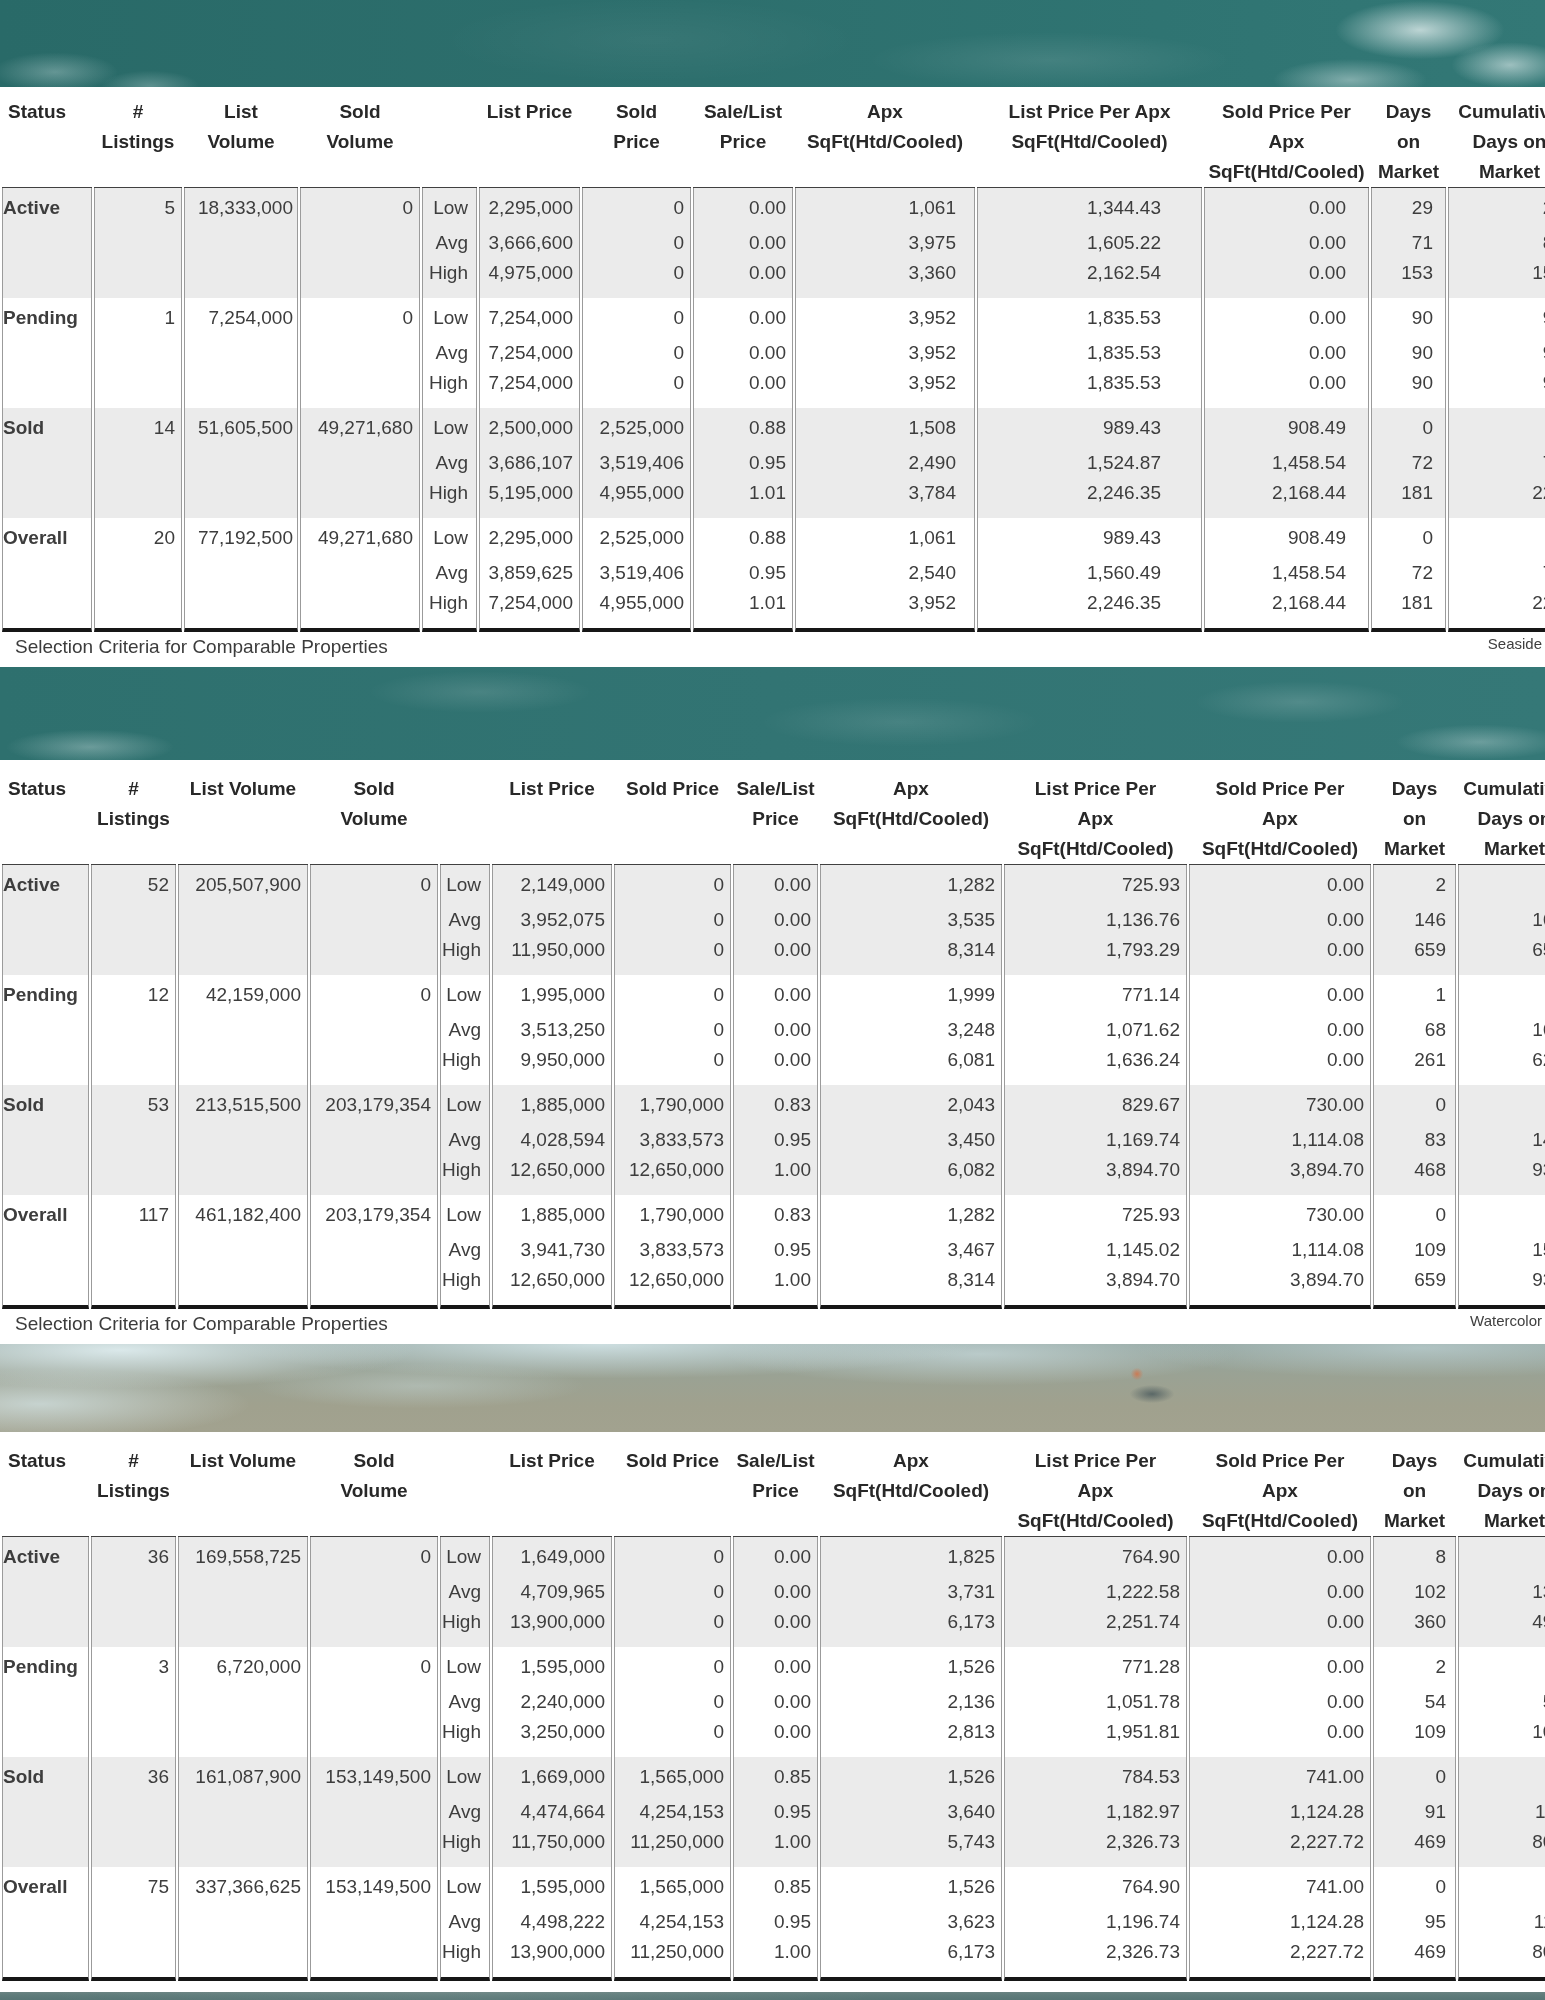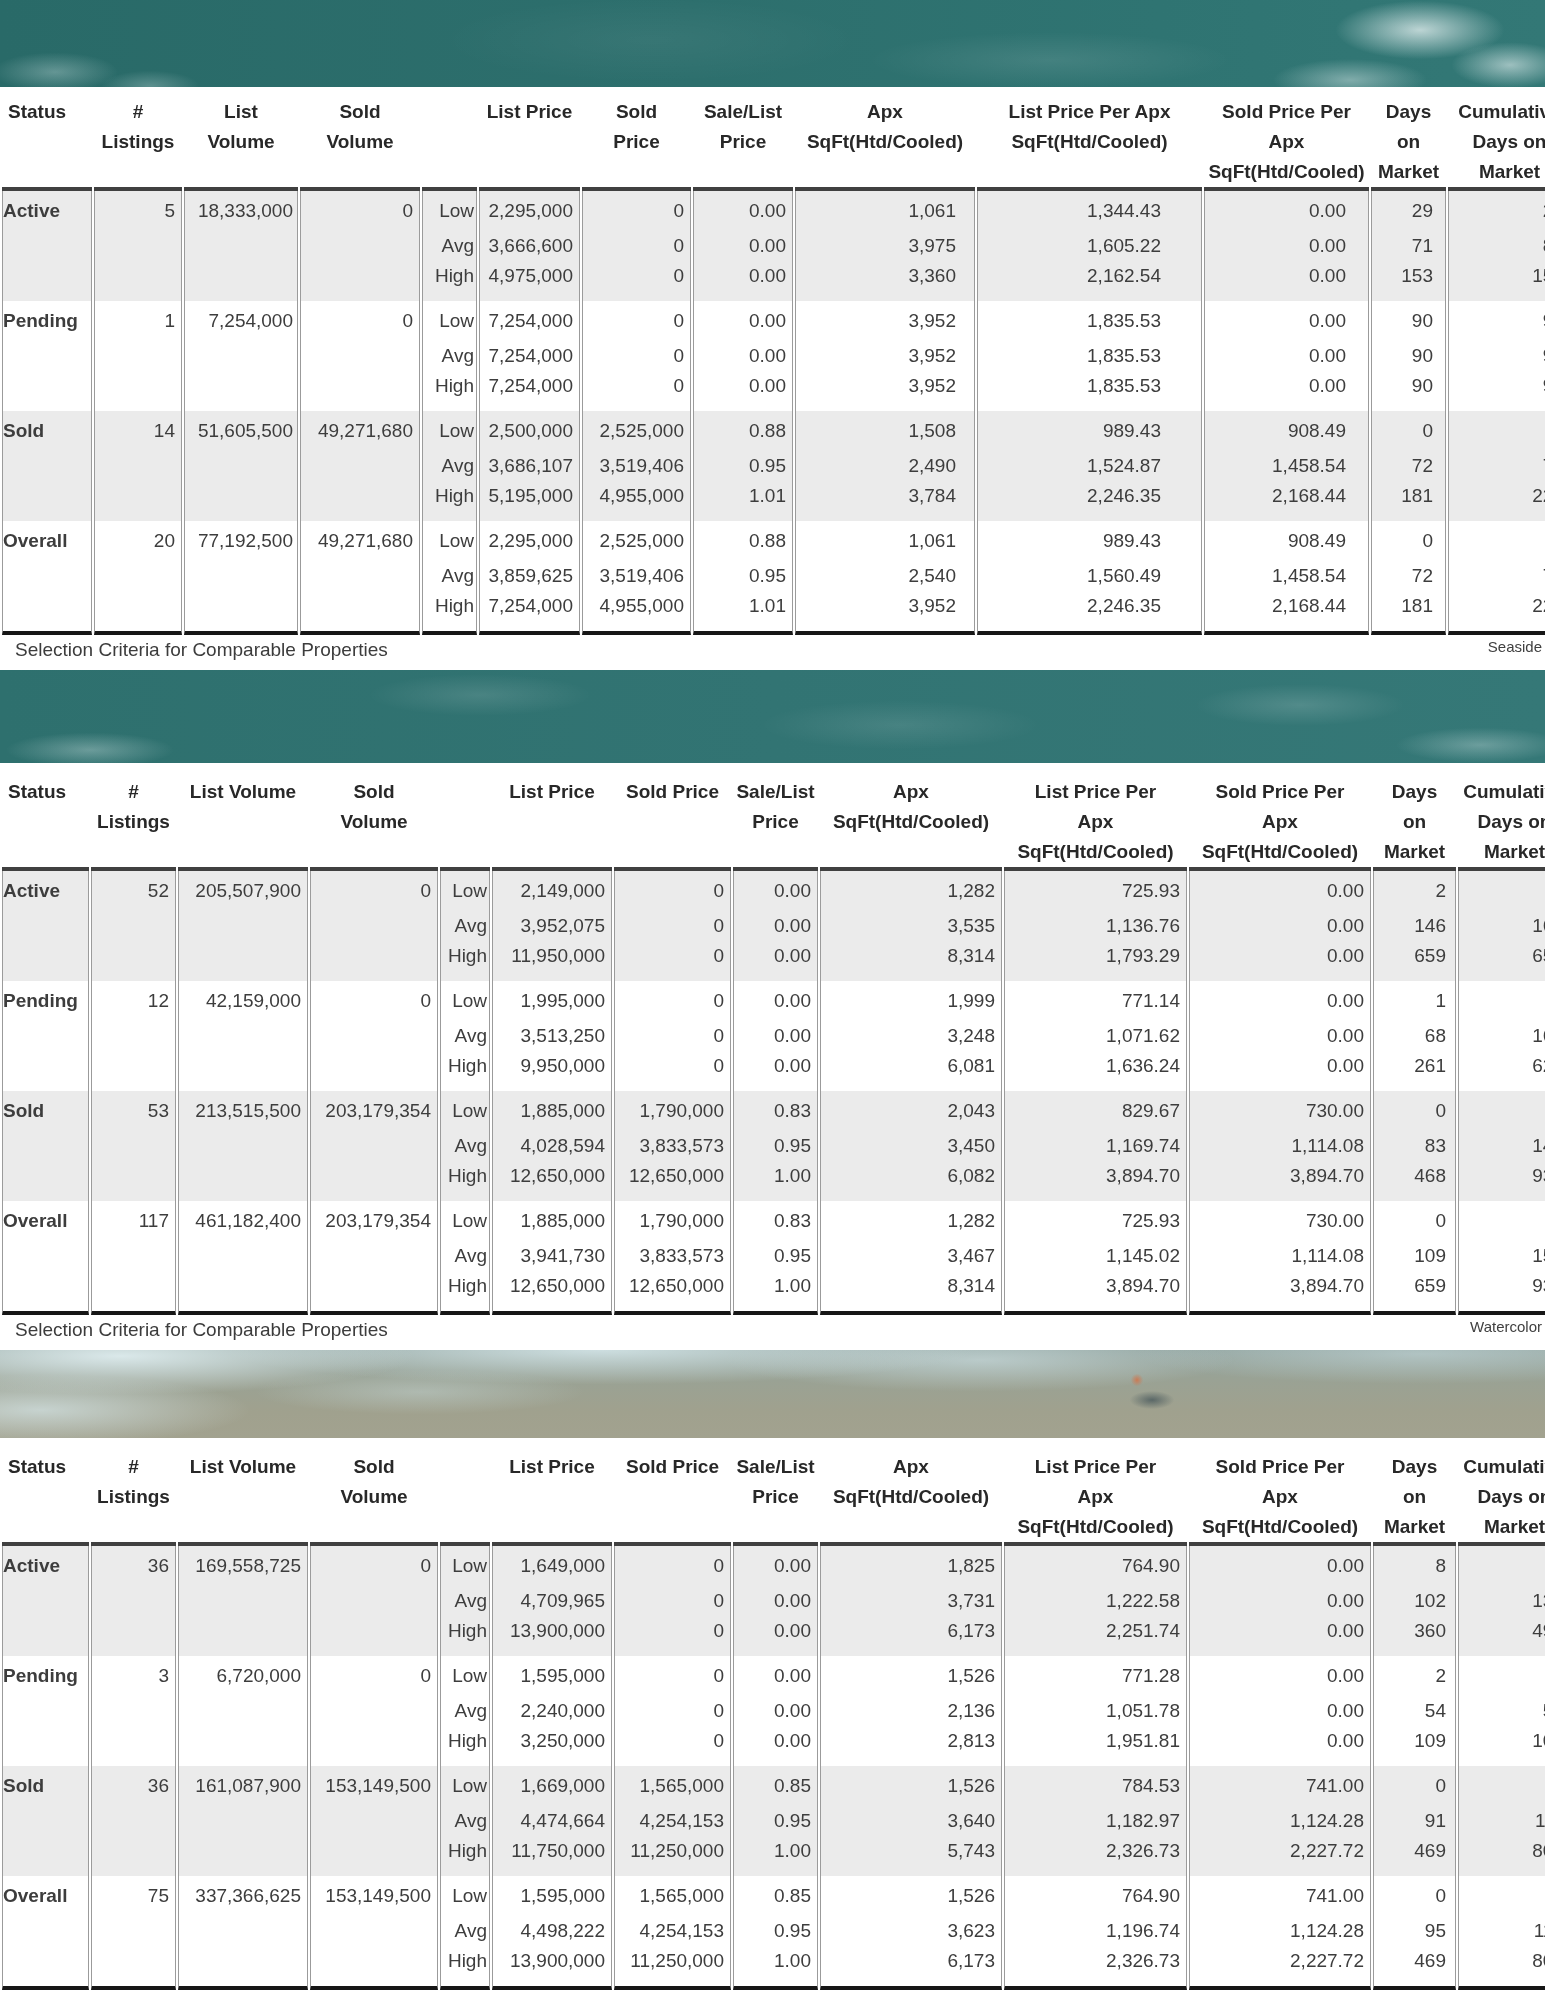--- a/index.html
+++ b/index.html
@@ -35,27 +35,27 @@
     radial-gradient(ellipse 220px 30px at 420px 42px, rgba(210,230,233,.35), rgba(210,230,233,0) 75%),
     linear-gradient(180deg,#93a5a0 0%,#9aa294 35%,#a0a18e 70%,#a2a28f 100%);}
   .strip4{flex:1 1 auto;background:
     radial-gradient(ellipse 600px 40px at 30% 0%, rgba(255,255,255,.06), rgba(255,255,255,0) 70%),
     linear-gradient(180deg,#6a8382 0%,#5e7b7a 40%,#587575 100%);}
 
   
   .tsec{flex:0 0 auto;}
   table.stats{width:1545px;table-layout:fixed;border-collapse:separate;border-spacing:2px 0;}
   th{vertical-align:top;font-weight:bold;font-size:19px;line-height:30px;color:#282828;
-     white-space:pre-line;text-align:center;padding:10px 0 0 0;border-bottom:4px solid #404040;}
+     white-space:pre-line;text-align:center;padding:10px 0 0 0;border-bottom:1px solid #404040;}
   .pb th{padding-top:14px;}
   th.th-status{text-align:left;padding-left:6px;}
   td{font-size:19px;line-height:30px;height:30px;color:#3d3d3d;padding:0;
      border-left:1px solid #9b9b9b;border-right:1px solid #9b9b9b;vertical-align:top;}
   td.num{text-align:right;padding-right:6px;}
-  td.lbl{text-align:right;padding-right:2px;}
+  td.lbl{text-align:right;padding-right:8px;}
   td.td-status{text-align:left;font-weight:bold;}
   tr.g-gray td{background:#ebebeb;}
   tr.g-white td{background:#ffffff;}
   tr.r-first td{padding-top:5px;height:35px;}
   tr.r-last td{padding-bottom:5px;height:35px;}
   tr.g-last.r-last td, td.bb{border-bottom:4px solid #161616;}
   
   .pa td.c8{padding-right:18px;}
   .pa td.c9{padding-right:40px;}
   .pa td.c10{padding-right:22px;}

